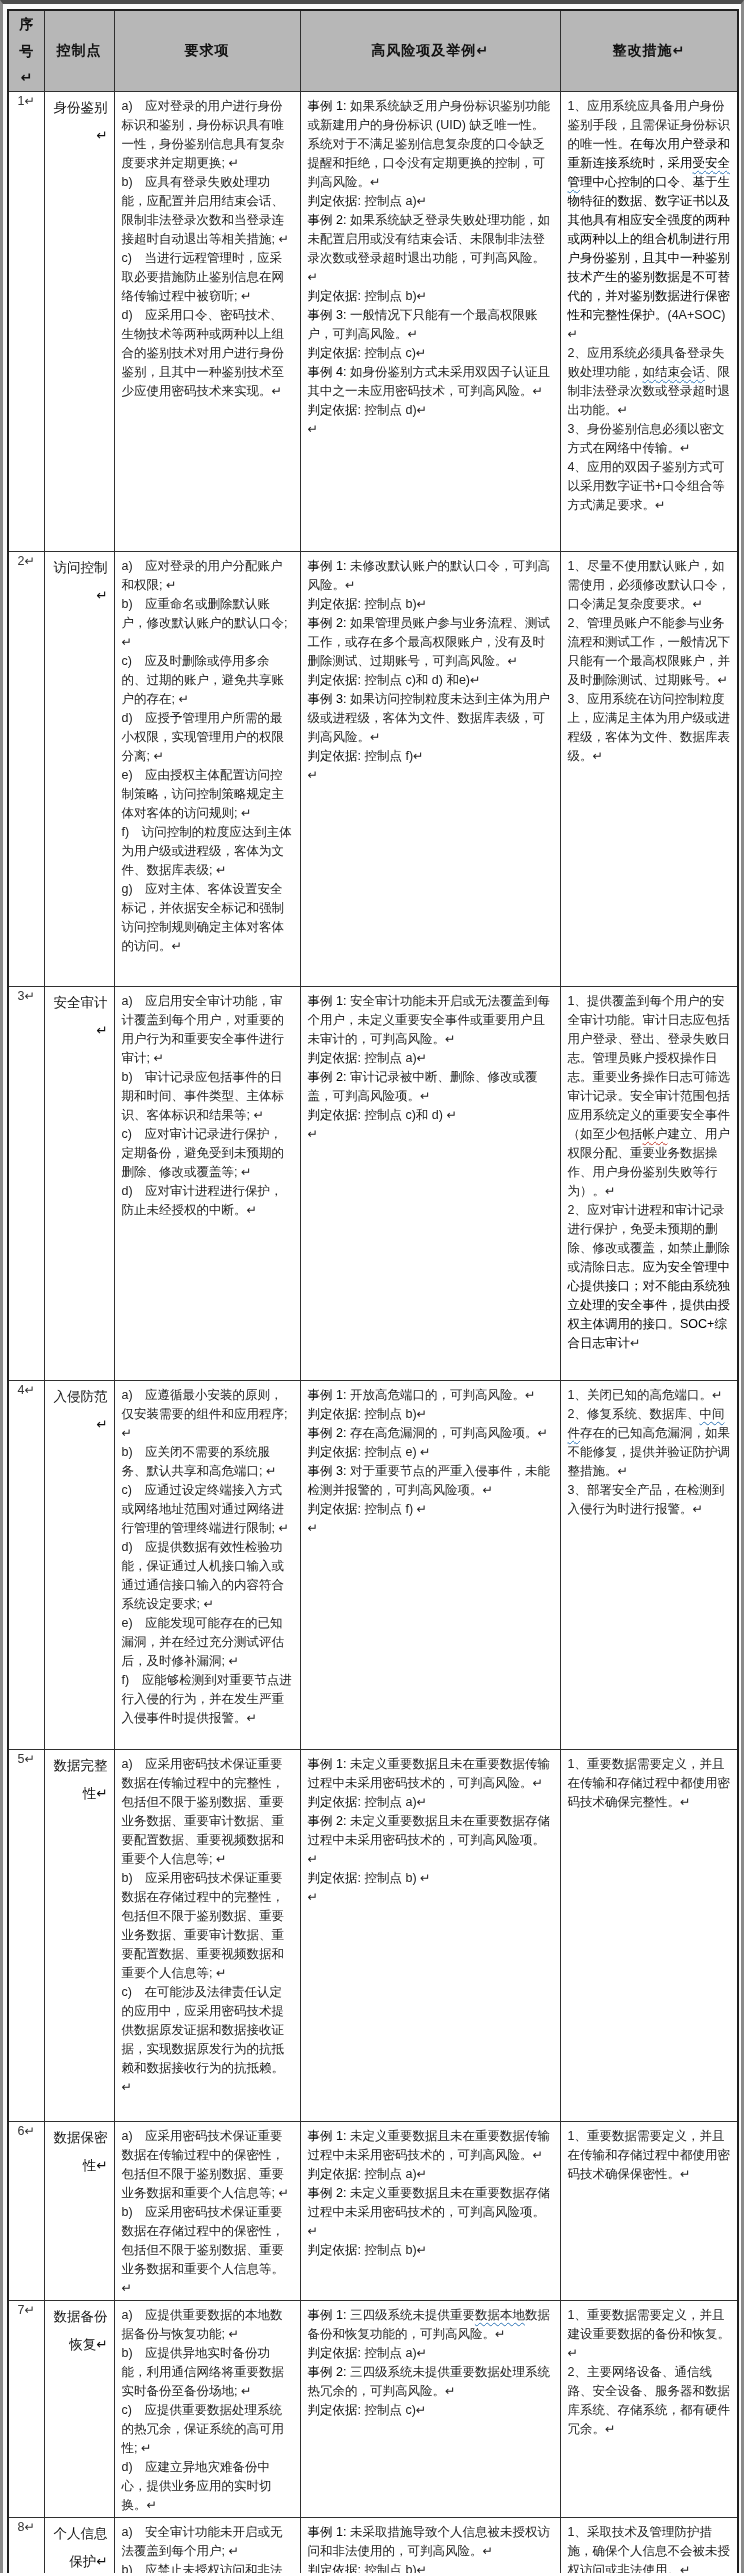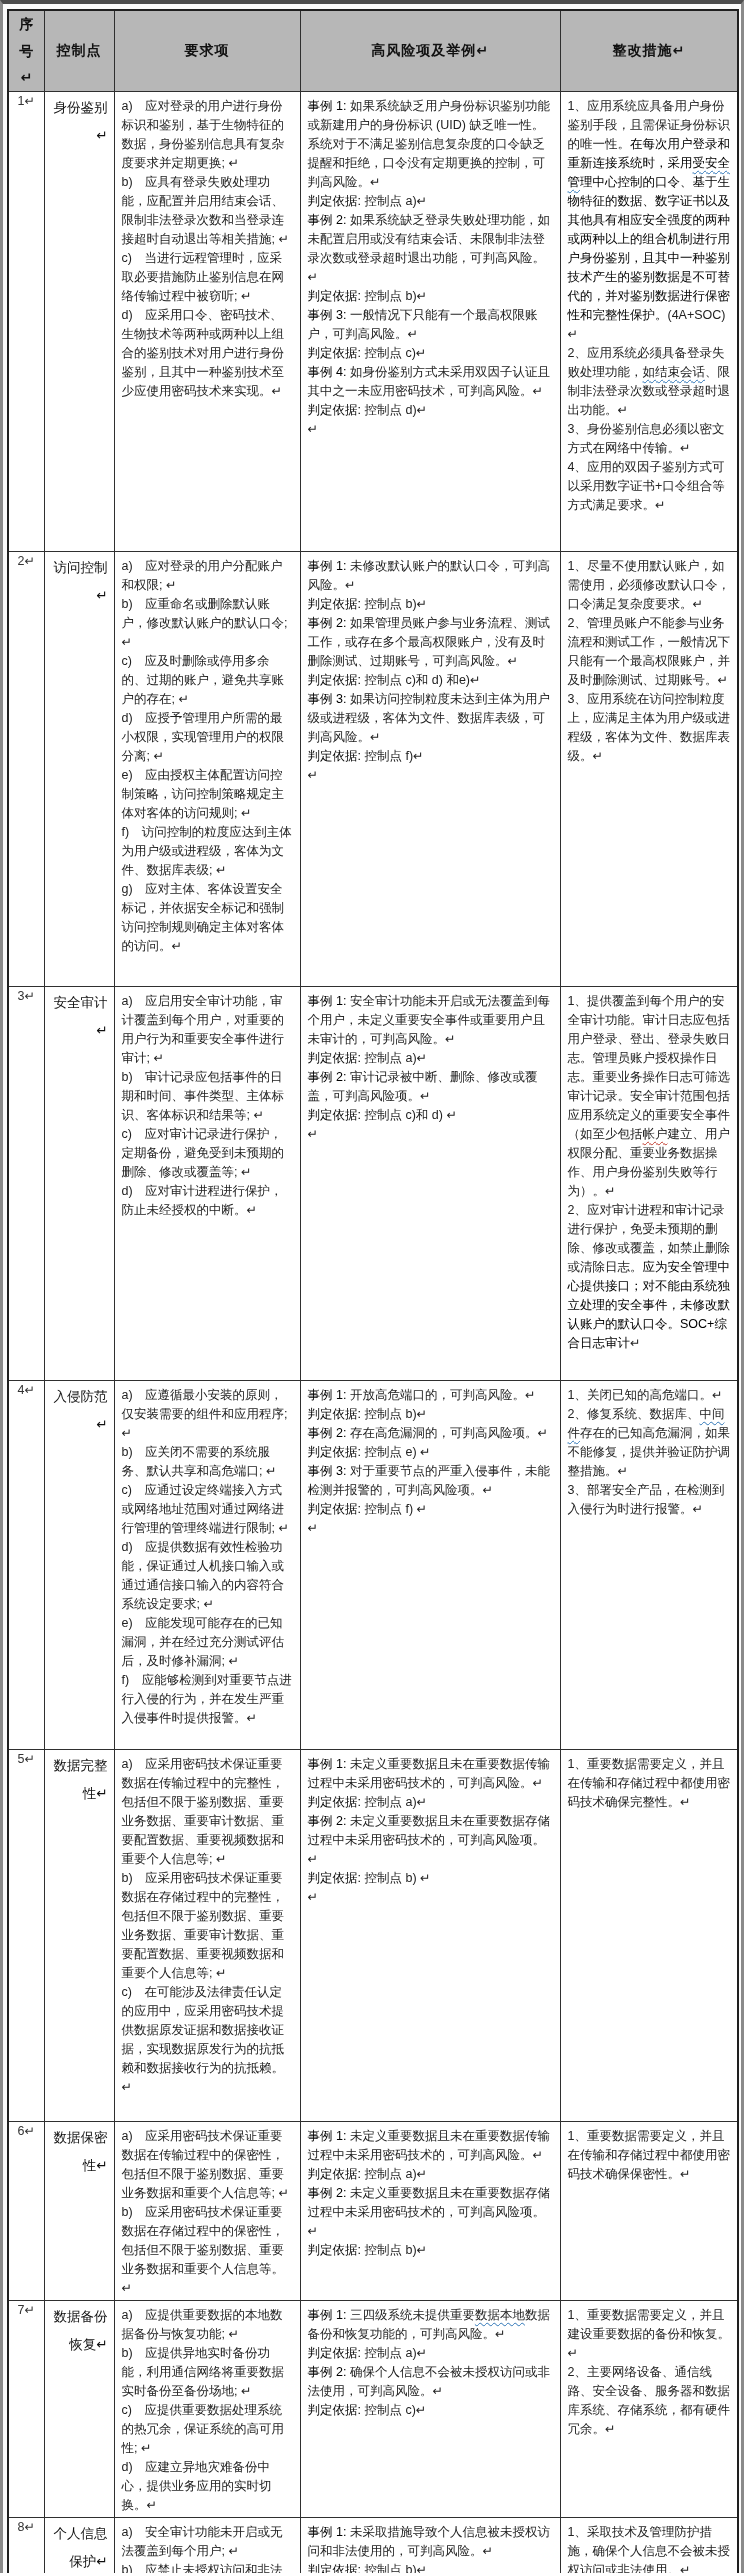--- a/index.html
+++ b/index.html
@@ -93,21 +93,21 @@
         <th>要求项</th>
         <th>高风险项及举例↵</th>
         <th>整改措施↵</th>
       </tr>
     </thead>
     <tbody>
         <tr>
           <td class="seq">1↵</td>
           <td class="ctrl">身份鉴别↵</td>
           <td class="req">
-            <p class="para"><span>a)　应对登录的用户进行身份标识和鉴别，基于生物特征的数据，身份鉴别信息具有复杂度要求并定期更换; ↵</span></p>
+            <p class="para"><span>a)　应对登录的用户进行身份标识和鉴别，身份标识具有唯一性，身份鉴别信息具有复杂度要求并定期更换; ↵</span></p>
             <p class="para"><span>b)　应具有登录失败处理功能，应配置并启用结束会话、限制非法登录次数和当登录连接超时自动退出等相关措施; ↵</span></p>
             <p class="para"><span>c)　当进行远程管理时，应采取必要措施防止鉴别信息在网络传输过程中被窃听; ↵</span></p>
             <p class="para"><span>d)　应采用口令、密码技术、生物技术等两种或两种以上组合的鉴别技术对用户进行身份鉴别，且其中一种鉴别技术至少应使用密码技术来实现。↵</span></p>
           </td>
           <td class="risk">
             <p class="para"><span class="b">事例 1: </span><span>如果系统缺乏用户身份标识鉴别功能或新建用户的身份标识 (UID) 缺乏唯一性。系统对于不满足鉴别信息复杂度的口令缺乏提醒和拒绝，口令没有定期更换的控制，可判高风险。↵</span></p>
             <p class="para"><span class="b">判定依据: </span><span>控制点 a)↵</span></p>
             <p class="para"><span class="b">事例 2: </span><span>如果系统缺乏登录失败处理功能，如未配置启用或没有结束会话、未限制非法登录次数或登录超时退出功能，可判高风险。↵</span></p>
             <p class="para"><span class="b">判定依据: </span><span>控制点 b)↵</span></p>
             <p class="para"><span class="b">事例 3: </span><span>一般情况下只能有一个最高权限账户，可判高风险。↵</span></p>
@@ -161,21 +161,21 @@
           </td>
           <td class="risk">
             <p class="para"><span class="b">事例 1: </span><span>安全审计功能未开启或无法覆盖到每个用户，未定义重要安全事件或重要用户且未审计的，可判高风险。↵</span></p>
             <p class="para"><span class="b">判定依据: </span><span>控制点 a)↵</span></p>
             <p class="para"><span class="b">事例 2: </span><span>审计记录被中断、删除、修改或覆盖，可判高风险项。↵</span></p>
             <p class="para"><span class="b">判定依据: </span><span>控制点 c)和 d) ↵</span></p>
             <p class="para"><span>↵</span></p>
           </td>
           <td class="fix">
             <p class="para"><span>1、提供覆盖到每个用户的安全审计功能。审计日志应包括用户登录、登出、登录失败日志。管理员账户授权操作日志。重要业务操作日志可筛选审计记录。安全审计范围包括应用系统定义的重要安全事件（如至少包括</span><span class="wr">帐户</span><span>建立、用户权限分配、重要业务数据操作、用户身份鉴别失败等行为）。↵</span></p>
-            <p class="para"><span>2、应对审计进程和审计记录进行保护，免受未预期的删除、修改或覆盖，如禁止删除或清除日志。</span><span class="b">应为安全管理中心提供接口；对不能由系统独立处理的安全事件，未修改默认账户的默认口令。SOC+综合日志审计</span><span>↵</span></p>
+            <p class="para"><span>2、应对审计进程和审计记录进行保护，免受未预期的删除、修改或覆盖，如禁止删除或清除日志。</span><span class="b">应为安全管理中心提供接口；对不能由系统独立处理的安全事件，提供由授权主体调用的接口。SOC+综合日志审计</span><span>↵</span></p>
           </td>
         </tr>
         <tr>
           <td class="seq">4↵</td>
           <td class="ctrl">入侵防范↵</td>
           <td class="req">
             <p class="para"><span>a)　应遵循最小安装的原则，仅安装需要的组件和应用程序; ↵</span></p>
             <p class="para"><span>b)　应关闭不需要的系统服务、默认共享和高危端口; ↵</span></p>
             <p class="para"><span>c)　应通过设定终端接入方式或网络地址范围对通过网络进行管理的管理终端进行限制; ↵</span></p>
             <p class="para"><span>d)　应提供数据有效性检验功能，保证通过人机接口输入或通过通信接口输入的内容符合系统设定要求; ↵</span></p>
@@ -238,21 +238,21 @@
           <td class="ctrl">数据备份恢复↵</td>
           <td class="req">
             <p class="para"><span>a)　应提供重要数据的本地数据备份与恢复功能; ↵</span></p>
             <p class="para"><span>b)　应提供异地实时备份功能，利用通信网络将重要数据实时备份至备份场地; ↵</span></p>
             <p class="para"><span>c)　应提供重要数据处理系统的热冗余，保证系统的高可用性; ↵</span></p>
             <p class="para"><span>d)　应建立异地灾难备份中心，提供业务应用的实时切换。↵</span></p>
           </td>
           <td class="risk">
             <p class="para"><span class="b">事例 1: </span><span>三四级系统未提供重要</span><span class="wb">数据本地</span><span>数据备份和恢复功能的，可判高风险。↵</span></p>
             <p class="para"><span class="b">判定依据: </span><span>控制点 a)↵</span></p>
-            <p class="para"><span class="b">事例 2: </span><span>确保个人信息不会被未授权访问或非法使用，可判高风险。↵</span></p>
+            <p class="para"><span class="b">事例 2: </span><span>三四级系统未提供重要数据处理系统热冗余的，可判高风险。↵</span></p>
             <p class="para"><span class="b">判定依据: </span><span>控制点 c)↵</span></p>
           </td>
           <td class="fix">
             <p class="para"><span>1、重要数据需要定义，并且建设重要数据的备份和恢复。↵</span></p>
             <p class="para"><span>2、主要网络设备、通信线路、安全设备、服务器和数据库系统、存储系统，都有硬件冗余。↵</span></p>
           </td>
         </tr>
         <tr>
           <td class="seq">8↵</td>
           <td class="ctrl">个人信息保护↵</td>

